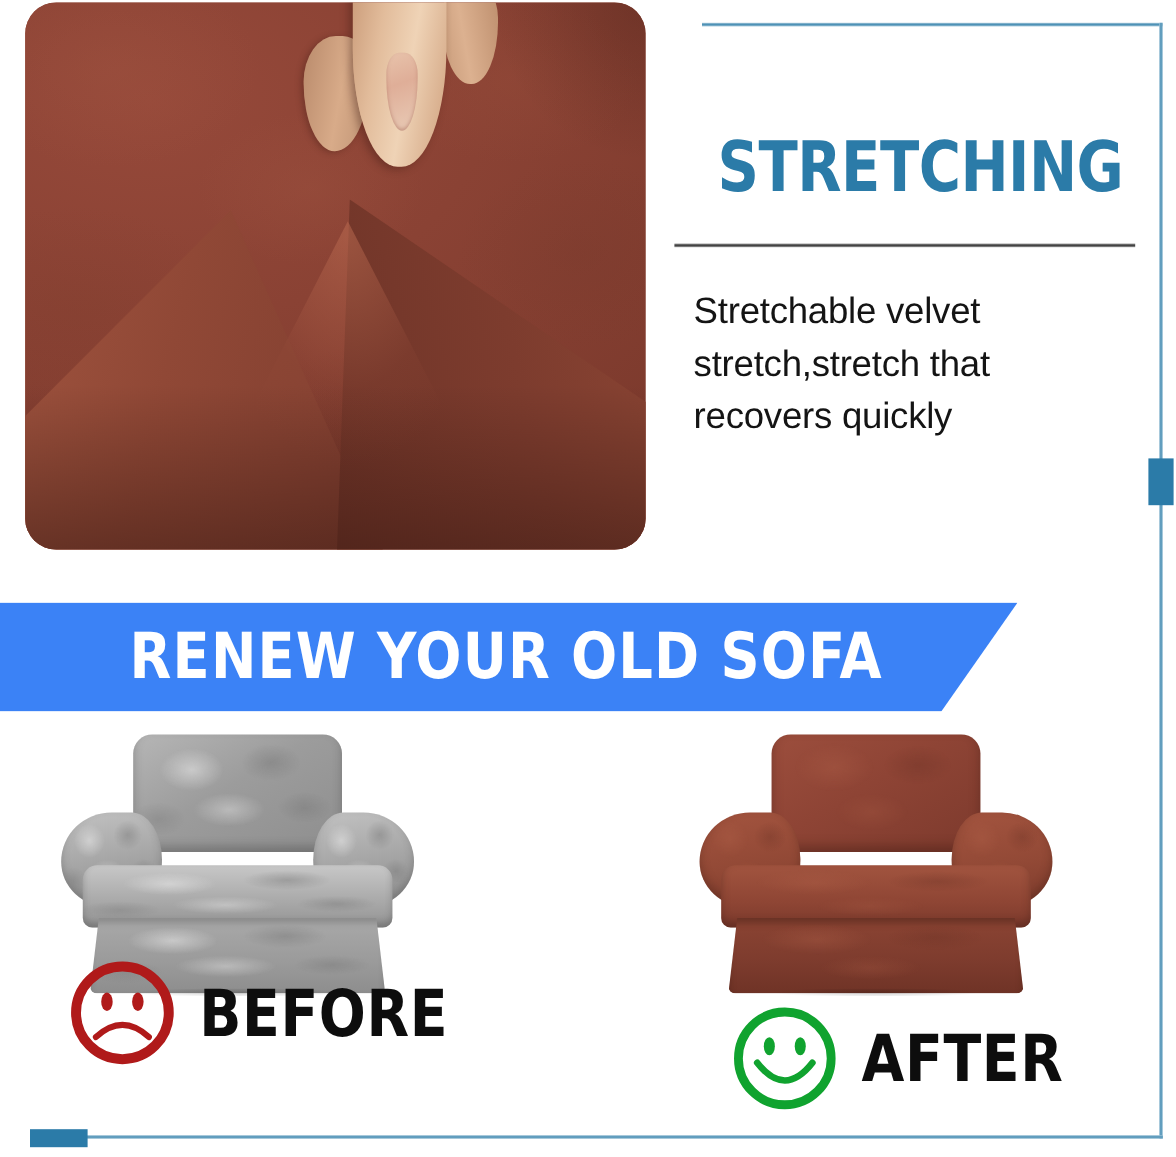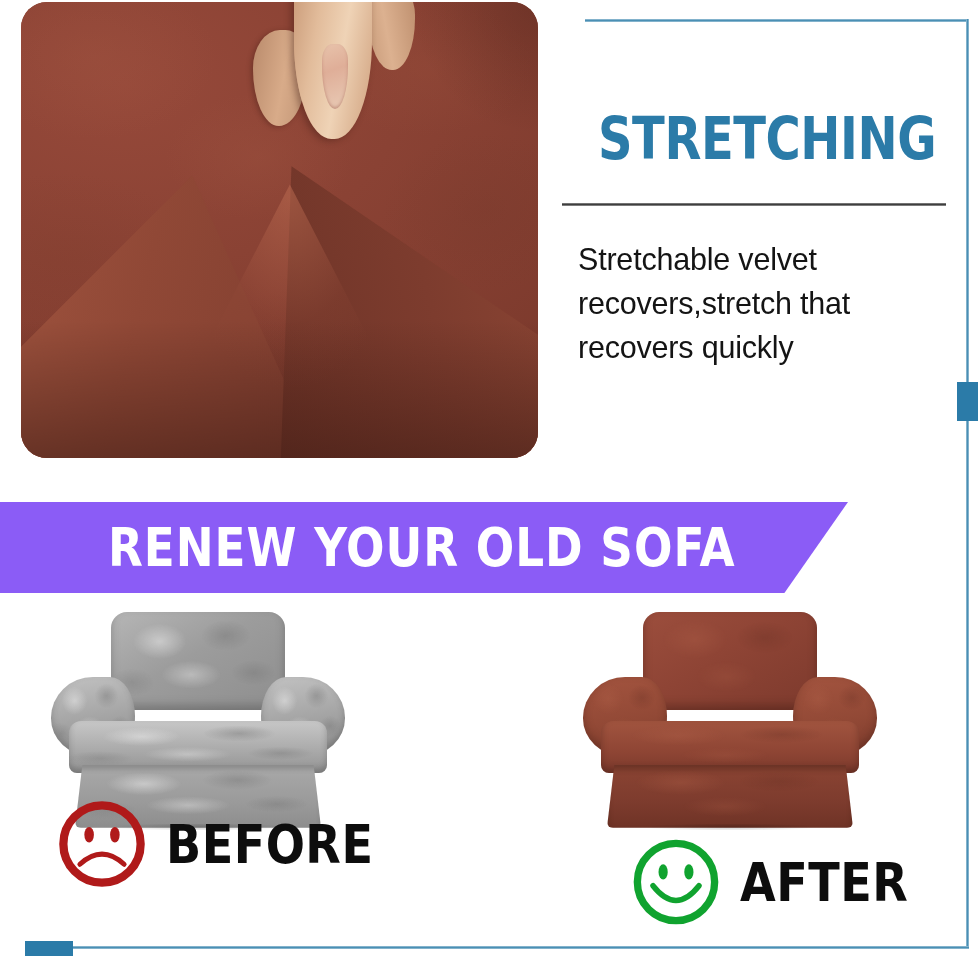--- a/index.html
+++ b/index.html
@@ -149,21 +149,21 @@
     font-size: 30.5px;
     line-height: 44px;
     color: #141414;
     letter-spacing: -0.2px;
   }
 
   
   .banner {
     position: absolute; left: 0; top: 502px;
     width: 848px; height: 91px;
-    background: #8b5cf6;
+    background: #3b82f6;
     clip-path: polygon(0 0, 100% 0, 92.5% 100%, 0 100%);
     display: flex; align-items: center;
   }
   .banner-text {
     font-family: "DejaVu Sans Condensed", "Liberation Sans Narrow", "Liberation Sans", sans-serif;
     font-weight: 700;
     font-size: 53px;
     color: #ffffff;
     letter-spacing: 1px;
     margin-left: 108px;
@@ -229,21 +229,21 @@
     position: absolute; inset: 0; border-radius: inherit; pointer-events: none;
     background:
       radial-gradient(26% 28% at 30% 28%, rgba(178,98,74,.32), transparent 72%),
       radial-gradient(22% 22% at 70% 26%, rgba(104,48,36,.3), transparent 72%),
       radial-gradient(24% 22% at 48% 66%, rgba(172,94,70,.26), transparent 72%);
   }
 
   
   .verdict { position: absolute; display: flex; align-items: center; gap: 18px; }
   .verdict-before { left: 56px; top: 798px; }
-  .verdict-after  { left: 630px; top: 836px; }
+  .verdict-after  { left: 608px; top: 836px; }
 
   .face { width: 92px; height: 92px; position: relative; }
   .face svg { display: block; width: 92px; height: 92px; }
 
   .verdict-label {
     font-family: "DejaVu Sans Condensed", "Liberation Sans Narrow", "Liberation Sans", sans-serif;
     font-weight: 700;
     font-size: 54px;
     color: #0d0d0d;
     letter-spacing: 0.5px;
@@ -274,21 +274,21 @@
     <div class="finger-main">
       <div class="nail"></div>
     </div>
   </div>
 </div>
 
 <div class="panel-text">
   <div class="heading">STRETCHING</div>
 </div>
 <div class="rule-gray"></div>
-<div class="body-copy">Stretchable velvet recovers,stretch that recovers quickly</div>
+<div class="body-copy">Stretchable velvet stretch,stretch that recovers quickly</div>
 
 <div class="banner">
   <div class="banner-text">RENEW YOUR OLD SOFA</div>
 </div>
 
 <div class="chair chair-before">
   <div class="ch-backrest">
       <div class="tex"></div>
     </div>
   <div class="ch-arm-l">

